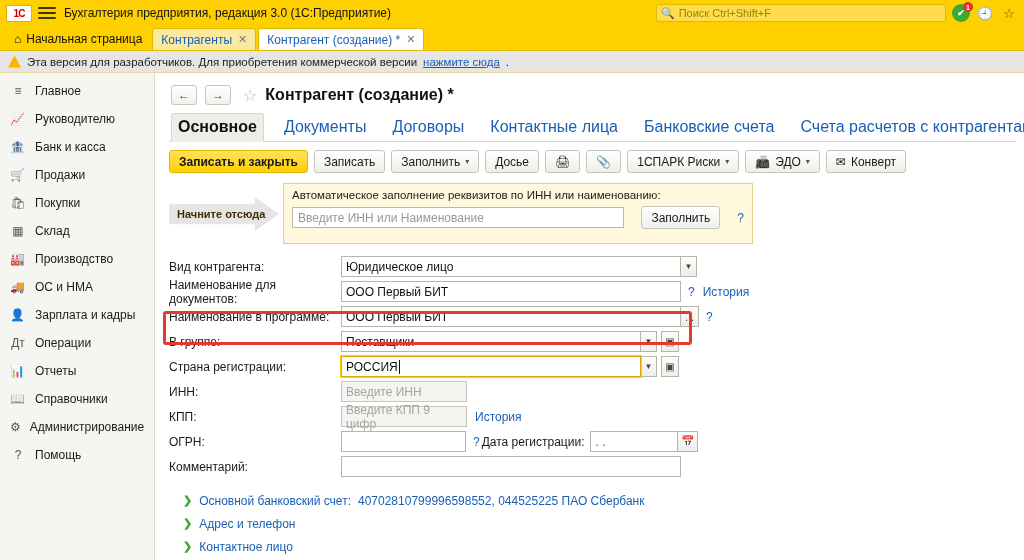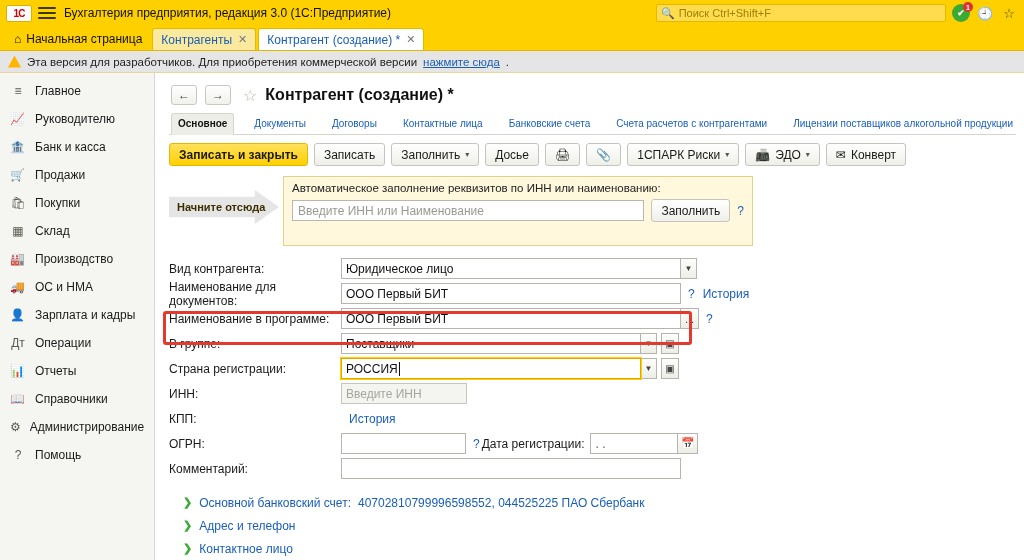--- a/index.html
+++ b/index.html
@@ -171,21 +171,21 @@
   .star { font-size: 16px; color: #b9b9b0; margin-left: 4px; cursor: pointer; }
   .form-title { font-size: 16px; font-weight: bold; color: #111; }
 
   .navtabs {
     display: flex; align-items: center; gap: 14px;
     border-bottom: 1px solid #d6d6ce;
     margin: 0 0 8px 2px;
     padding-left: 2px;
   }
   .navtab {
-    font-size: 10px; color: #1a5fb4;
+    font-size: 16px; color: #1a5fb4;
     padding: 4px 6px 5px 6px;
     cursor: pointer; white-space: nowrap;
   }
   .navtab.active {
     color: #111; font-weight: bold;
     background: #eeeee8;
     border: 1px solid #d6d6ce;
     border-bottom-color: #eeeee8;
     border-radius: 3px 3px 0 0;
     margin-bottom: -1px;
@@ -223,26 +223,26 @@
     background: #e5e5e5;
     clip-path: polygon(0 20%, 78% 20%, 78% 0, 100% 50%, 78% 100%, 78% 80%, 0 80%);
     display: flex; align-items: center; justify-content: flex-start;
     font-size: 11px; font-weight: bold; color: #3b2f00;
     padding-left: 8px;
     margin-top: 14px;
   }
   .hint-panel {
     background: #fff8dc;
     border: 1px solid #e2d18a;
-    padding: 5px 8px 23px 8px;
+    padding: 5px 8px 14px 8px;
     margin-left: 4px;
     width: 470px;
   }
   .hint-label { font-size: 11.5px; color: #222; margin-bottom: 5px; }
-  .hint-row2 { display: flex; align-items: center; gap: 7px; }
+  .hint-row2 { display: flex; align-items: center; gap: 17px; }
   .hint-input {
     flex: 1 1 auto; height: 21px;
     background: #fff; border: 1px solid #b8b8b0;
     font-size: 12px; color: #9a9a92;
     display: flex; align-items: center; padding: 0 5px;
   }
   .help-q { color: #1a5fb4; font-size: 12px; cursor: pointer; }
 
   
   .fields { margin-top: 10px; }
@@ -557,20 +557,21 @@
         <div class="sqbtn">▣</div>
       </div>
 
       <div class="frow">
         <div class="flabel">ИНН:</div>
         <div class="finput w126 placeholder">Введите ИНН</div>
       </div>
 
       <div class="frow">
         <div class="flabel">КПП:</div>
+        <div class="finput w126 placeholder">Введите КПП 9 цифр</div>
         <span class="lnk">История</span>
       </div>
 
       <div class="frow dtrow">
         <div class="flabel">ОГРН:</div>
         <div class="finput w125"></div>
         <span class="qm">?</span>
         <span style="margin-left:2px;">Дата регистрации:</span>
         <div class="datebox" style="margin-left:6px;">. .</div>
         <div class="calbtn">📅</div>

